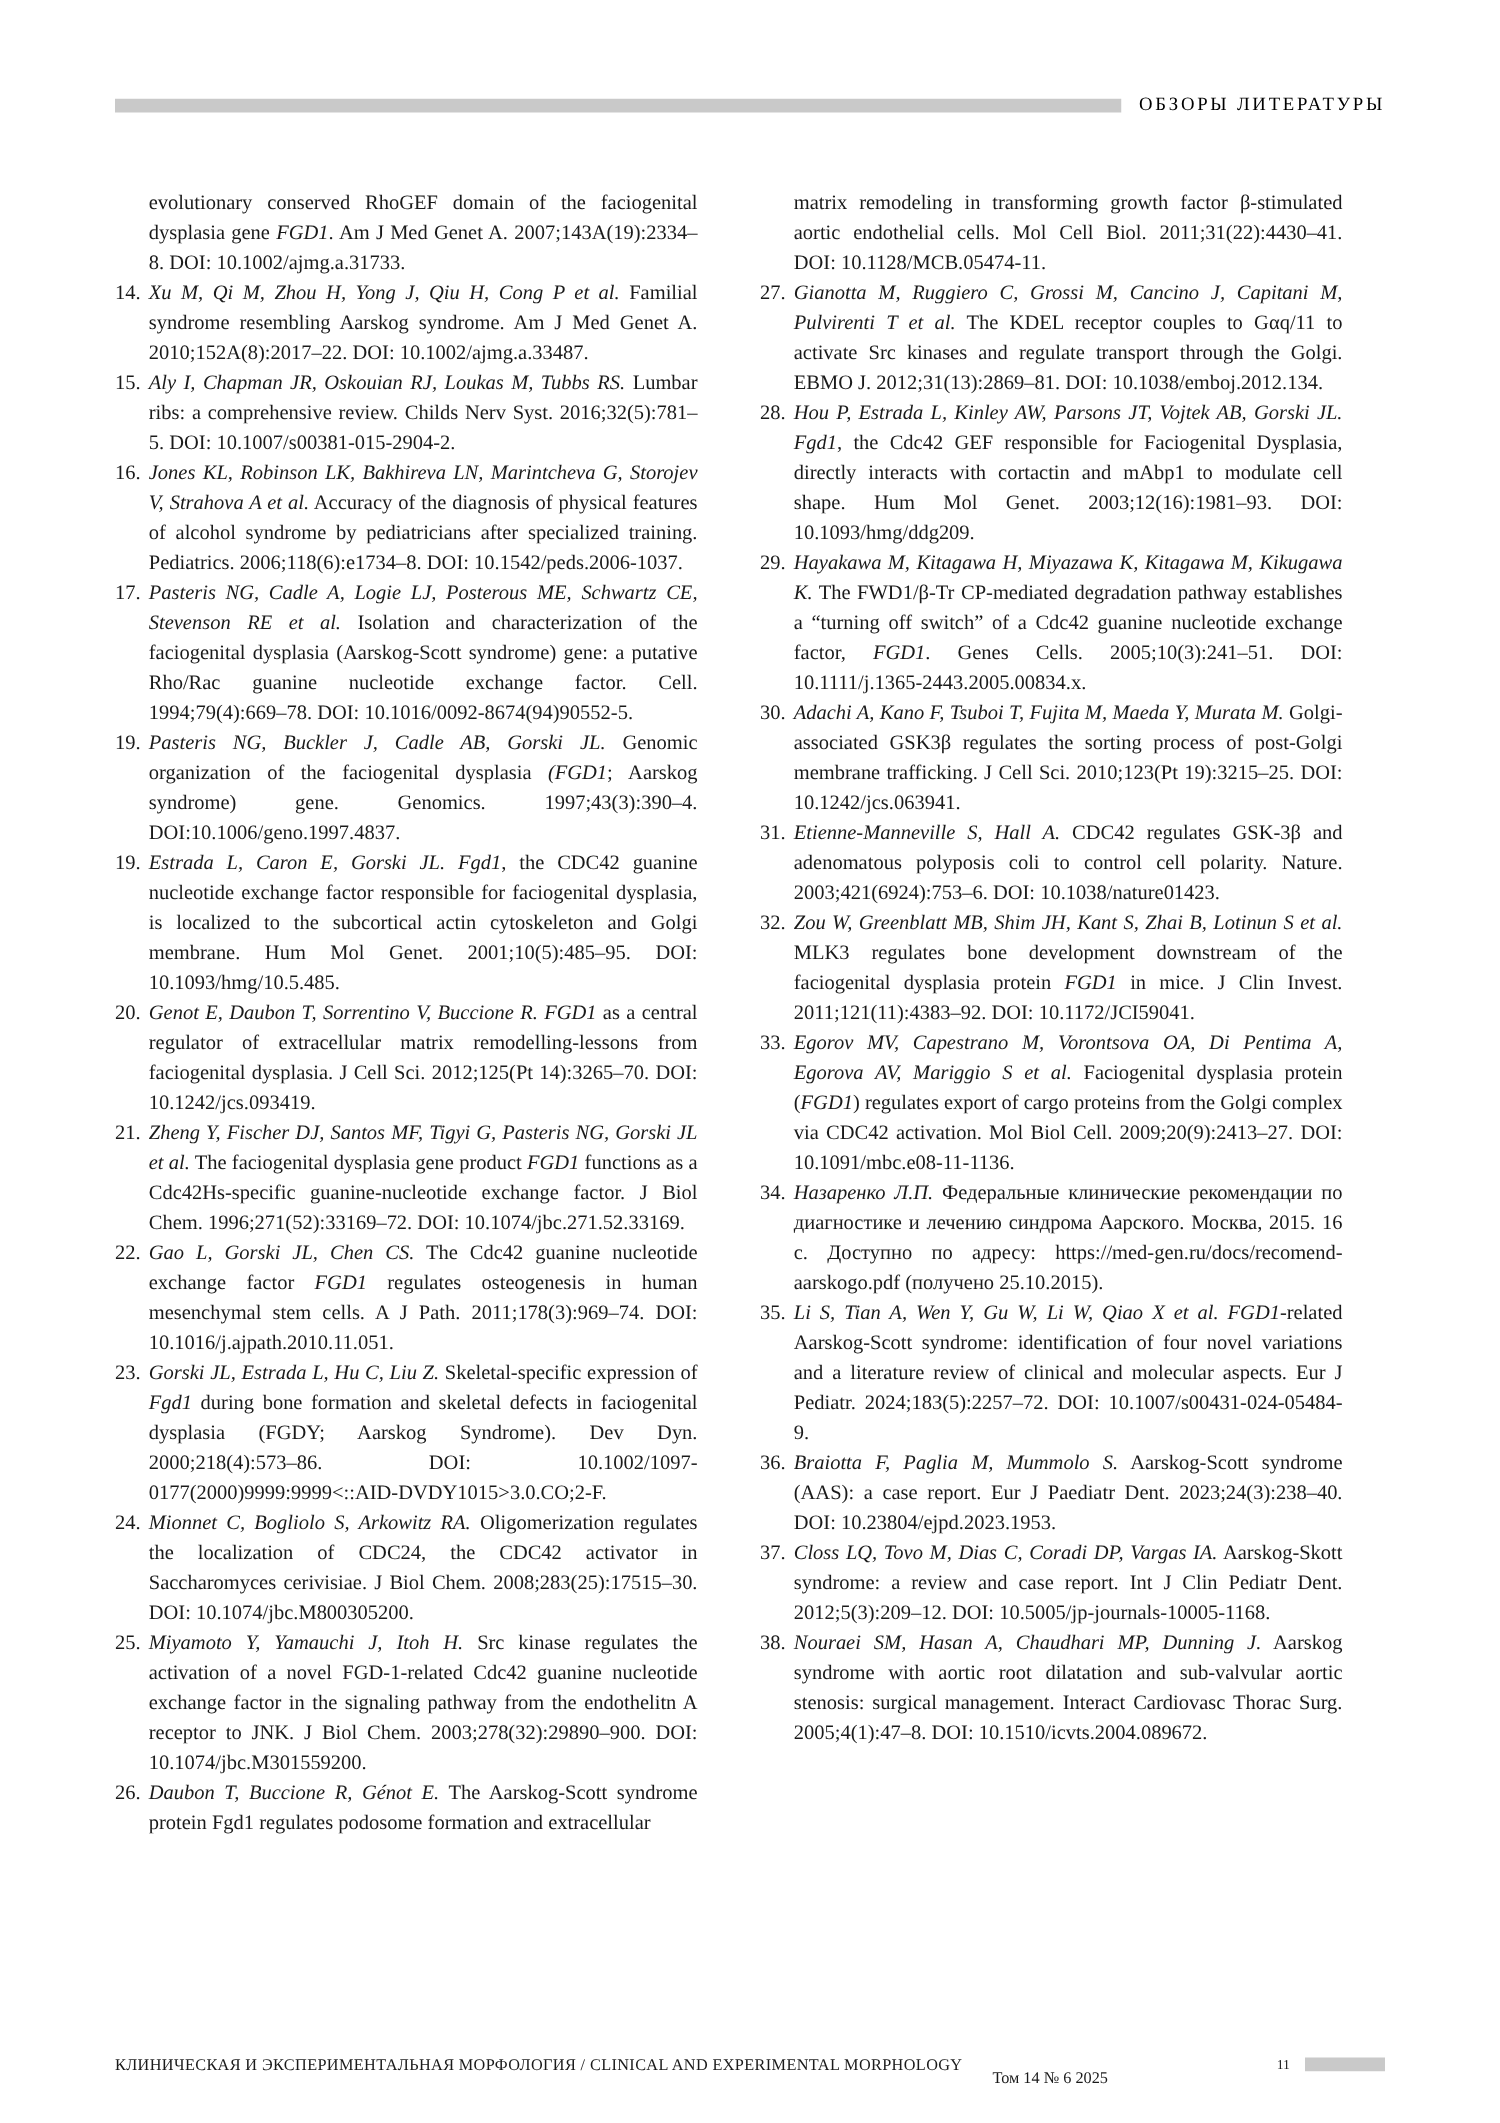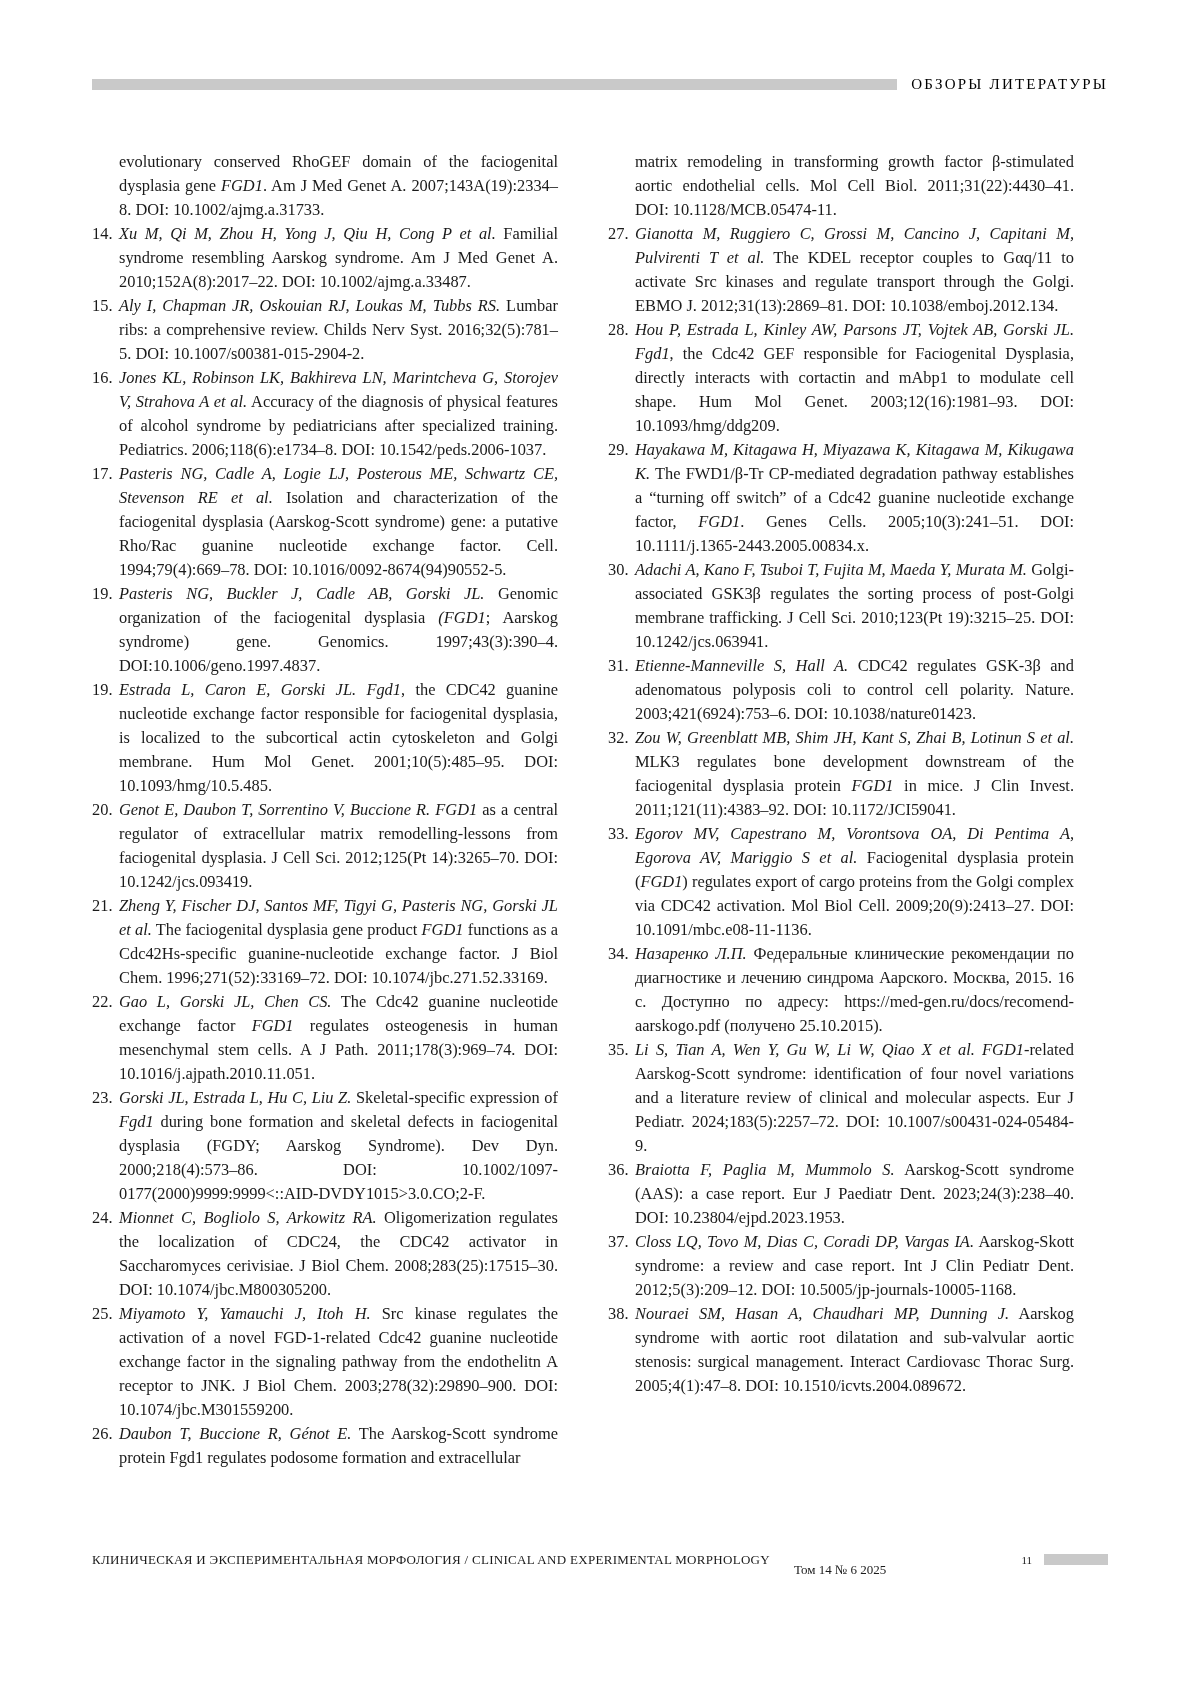--- a/index.html
+++ b/index.html
@@ -13,21 +13,21 @@
   .hdr{position:absolute;top:76px;left:92px;right:92px;display:flex;align-items:center;gap:14px;}
   .hdr-bar{flex:1;height:11px;background:#c9c9c9;}
   .hdr-title{font-size:15px;letter-spacing:2.2px;white-space:nowrap;color:#000000;}
   
   .cols{position:absolute;top:150px;left:92px;width:1016px;display:flex;gap:50px;}
   .col{width:466px;}
   .ref{position:relative;padding-left:27px;text-align:justify;font-size:16.4px;line-height:24px;}
   .ref-num{position:absolute;left:0;top:0;}
   .ref i{font-style:italic;}
   
-  .ftr{position:absolute;top:1541px;left:92px;right:92px;display:flex;align-items:center;font-size:13px;}
+  .ftr{position:absolute;top:1633px;left:92px;right:92px;display:flex;align-items:center;font-size:13px;}
   .ftr-journal{letter-spacing:0.3px;white-space:nowrap;}
   .ftr-issue{margin-left:24px;white-space:nowrap;margin-top:21px;}
   .ftr-spacer{flex:1;}
   .ftr-pagenum{font-size:11px;}
   .ftr-bar{width:64px;height:11px;background:#c9c9c9;margin-left:12px;}
 </style>
 </head>
 <body style="color: rgb(26, 26, 26);">
 
 <div class="page">

